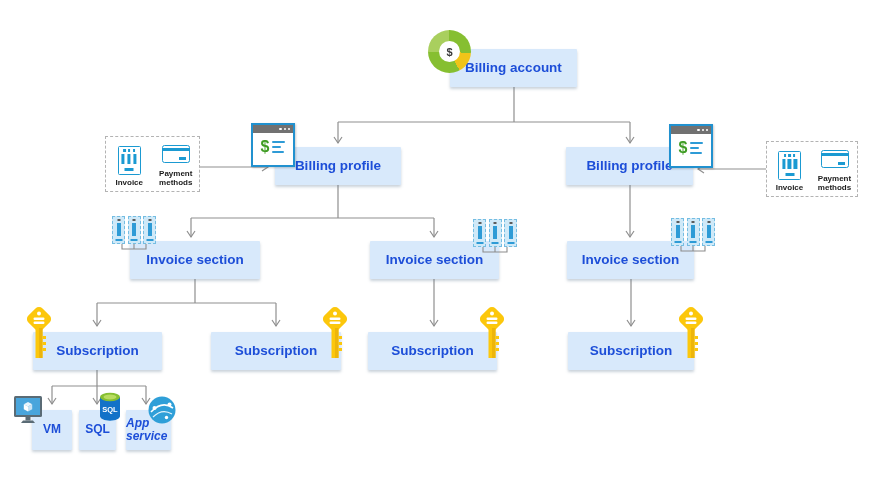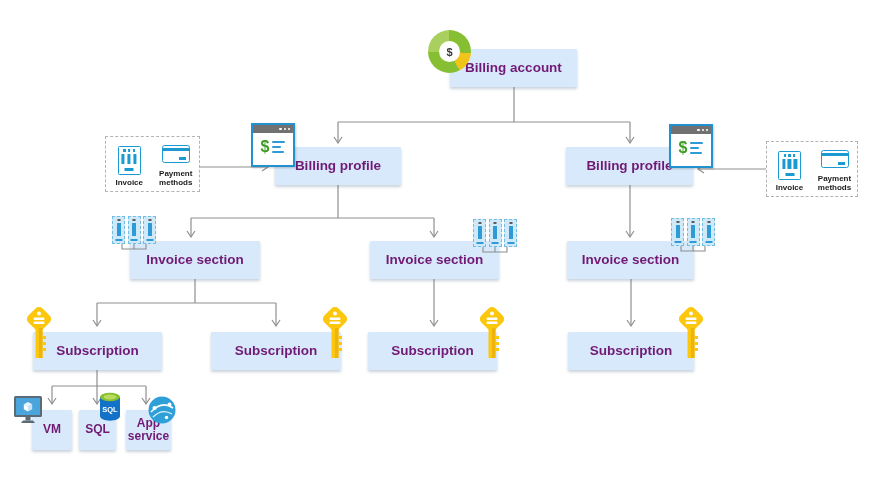--- a/index.html
+++ b/index.html
@@ -5,35 +5,35 @@
   html,body{margin:0;padding:0;}
   body{font-family:"Liberation Sans",sans-serif;background:#fff;}
   .stage{position:relative;width:882px;height:500px;background:#fff;overflow:hidden;}
 
   
   .connectors{position:absolute;left:0;top:0;z-index:1;}
 
   
   .node{position:absolute;background:#d8e9fb;box-shadow:0 2px 3px rgba(100,125,150,.35);
         display:flex;align-items:center;justify-content:center;font-size:13.5px;font-weight:600;
-        color:#701a75;border-radius:1px;z-index:2;text-align:center;line-height:1.12;}
+        color:#1d4ed8;border-radius:1px;z-index:2;text-align:left;line-height:1.12;}
   .node.small{font-size:12px;}
   .n-ba {left:450px;top:49px;width:127px;height:38px;}
   .n-bpl{left:275px;top:147px;width:126px;height:38px;}
   .n-bpr{left:566px;top:147px;width:127px;height:38px;}
   .n-is1{left:130px;top:241px;width:130px;height:38px;}
   .n-is2{left:370px;top:241px;width:129px;height:38px;}
   .n-is3{left:567px;top:241px;width:127px;height:38px;}
   .n-s1 {left:33px; top:332px;width:129px;height:38px;}
   .n-s2 {left:211px;top:332px;width:130px;height:38px;}
   .n-s3 {left:368px;top:332px;width:129px;height:38px;}
   .n-s4 {left:568px;top:332px;width:126px;height:38px;}
   .n-vm {left:32px; top:410px;width:40px;height:40px;}
   .n-sql{left:79px; top:410px;width:37px;height:40px;}
-  .n-app{left:126px;top:410px;width:45px;height:40px;}
+  .n-app{left:126px;top:410px;width:45px;height:40px;font-style:italic;}
 
   
   .donut{position:absolute;left:428px;top:30px;width:43px;height:43px;border-radius:50%;z-index:5;
     background:conic-gradient(#86bf31 0 95deg,#f0c419 95deg 152deg,#86bf31 152deg 268deg,#a9cf5e 268deg 360deg);
     display:flex;align-items:center;justify-content:center;}
   .donut .hole{width:21px;height:21px;border-radius:50%;background:#fff;display:flex;align-items:center;
     justify-content:center;font-size:11px;font-weight:700;color:#3c3c3c;}
 
   
   .win{position:absolute;width:40px;height:40px;background:#fff;border:2px solid #2191cf;z-index:5;

